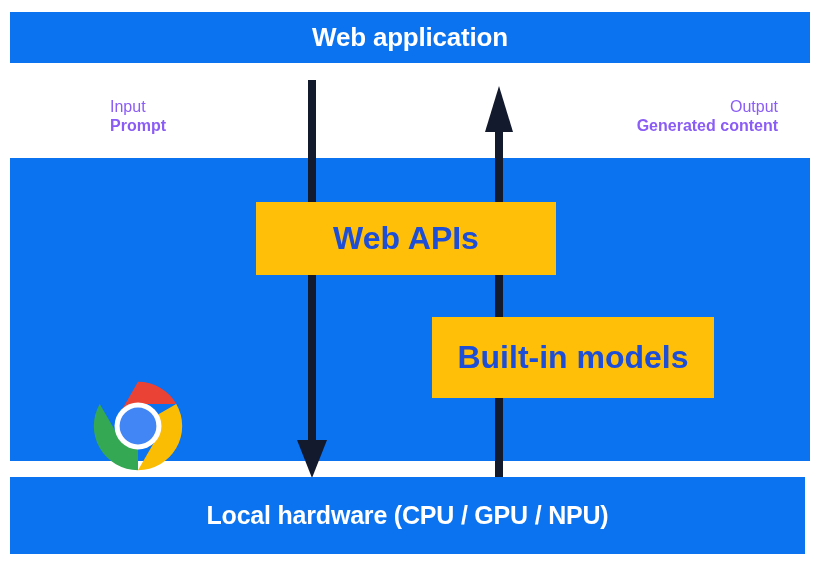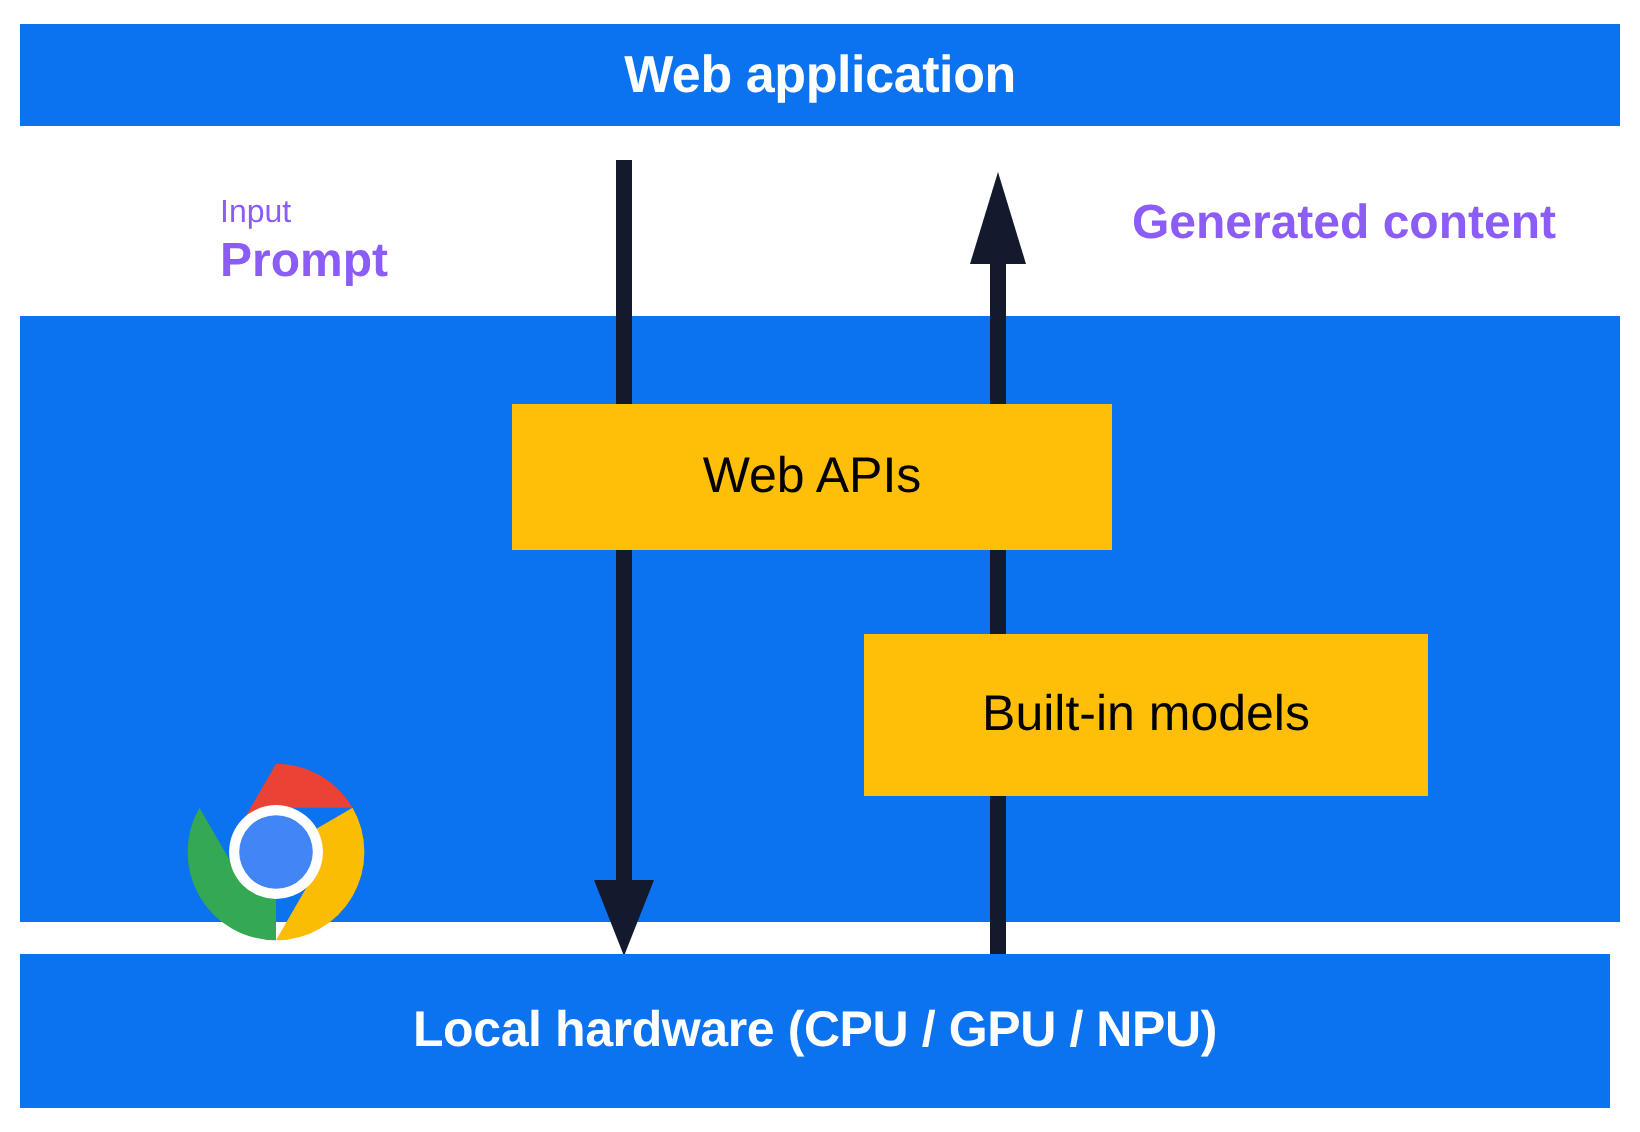--- a/index.html
+++ b/index.html
@@ -66,21 +66,21 @@
     position: absolute;
     color: #8b5cf6;
     line-height: 1.18;
   }
   .annotation .anno-kicker {
     font-size: 16px;
     font-weight: normal;
     display: block;
   }
   .annotation .anno-value {
-    font-size: 24px;
+    font-size: 16px;
     font-weight: bold;
     display: block;
     white-space: nowrap;
   }
   #annotation-input {
     left: 110px;
     top: 98px;
     text-align: left;
   }
   #annotation-output {
@@ -110,23 +110,23 @@
   
   .yellow-box {
     position: absolute;
     background: #FFBE07;
     display: flex;
     align-items: center;
     justify-content: center;
     text-align: center;
   }
   .yellow-box .box-label {
-    color: #000000;
-    font-weight: normal;
-    font-size: 25px;
+    color: #1d4ed8;
+    font-weight: bold;
+    font-size: 32px;
     line-height: 1.22;
   }
   #box-web-apis {
     left: 256px;
     top: 202px;
     width: 300px;
     height: 73px;
   }
   #box-builtin-models {
     left: 432px;
@@ -166,20 +166,21 @@
   <div class="band" id="band-web-application">
     <span class="band-label">Web application</span>
   </div>
 
   <div class="annotation" id="annotation-input">
     <span class="anno-kicker">Input</span>
     <span class="anno-value">Prompt</span>
   </div>
 
   <div class="annotation" id="annotation-output">
+    <span class="anno-kicker">Output</span>
     <span class="anno-value">Generated content</span>
   </div>
 
   <div class="band" id="band-browser">
     <div id="browser-group">
       <svg id="chrome-logo" viewBox="0 0 100 100">
 
         <path d="M50 2 A48 48 0 0 1 91.6 26 L50 26 A24 24 0 0 0 29.2 38 Z" fill="#EA4335"></path>
 
         <path d="M91.6 26 A48 48 0 0 1 50 98 L70.8 62 A24 24 0 0 0 70.8 38 Z" fill="#FBBC04"></path>

